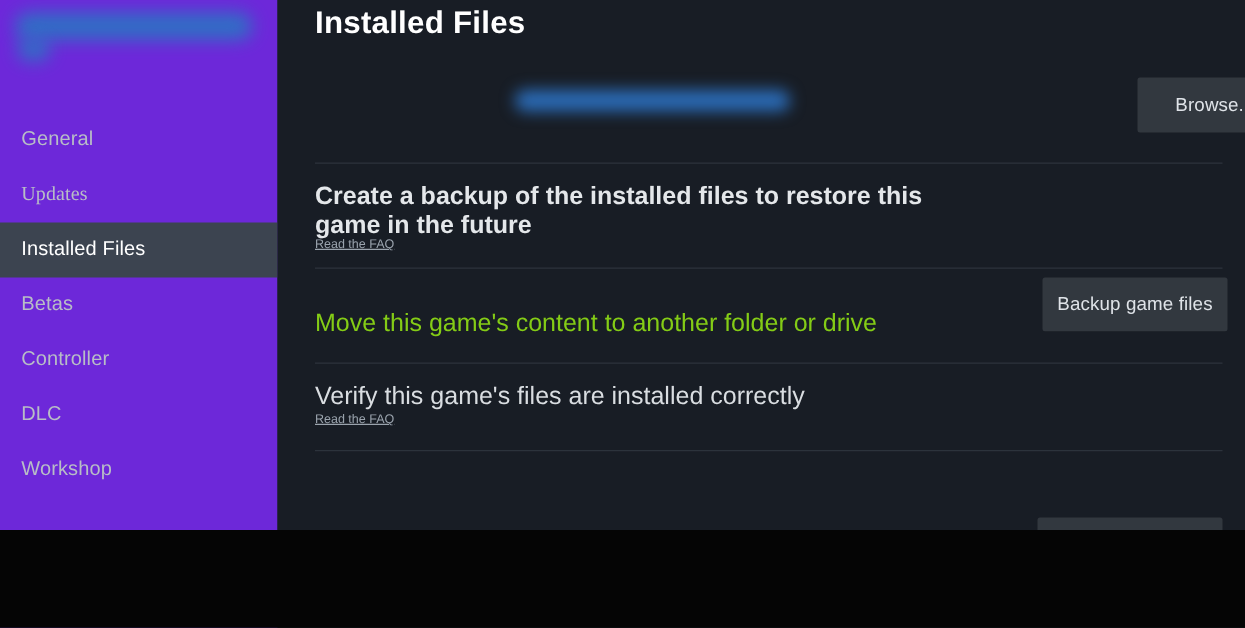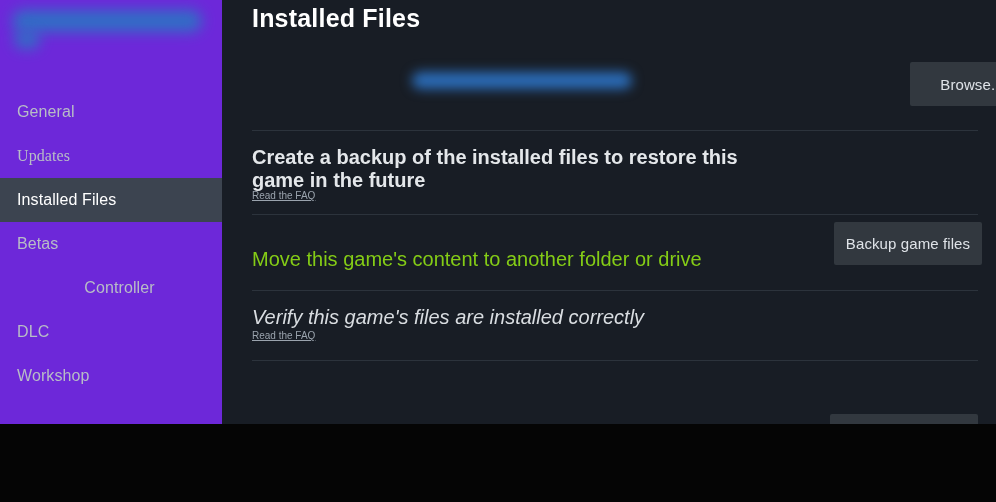--- a/index.html
+++ b/index.html
@@ -152,21 +152,21 @@
   .row-text {
     position: absolute;
     left: 30px;
     color: #e4e7ea;
     font-size: 20px;
     font-weight: bold;
     line-height: 23px;
   }
   #row-backup .row-text { top: 6px; width: 515px; }
   #row-move   .row-text { top: 8px; width: 520px; font-weight: normal; color: #84cc16; }
-  #row-verify .row-text { top: 6px; width: 520px; font-weight: normal; color: #d9dde1; font-style: italic; }
+  #row-verify .row-text { top: 6px; width: 520px; font-weight: normal; color: #d9dde1; }
 
   .faq-link {
     position: absolute;
     left: 30px;
     color: #9aa3ad;
     font-size: 10px;
     text-decoration: underline;
     cursor: pointer;
   }
   #row-backup .faq-link { top: 50px; }
@@ -197,21 +197,21 @@
       </div>
     <div class="nav-item" style="top:134px;font-family:Liberation Serif, serif;">
         <span>Updates</span>
       </div>
     <div class="nav-item selected" style="top:178px;">
         <span>Installed Files</span>
       </div>
     <div class="nav-item" style="top:222px;">
         <span>Betas</span>
       </div>
-    <div class="nav-item" style="top:266px;justify-content:center;">
+    <div class="nav-item" style="top:266px;">
         <span>Controller</span>
       </div>
     <div class="nav-item" style="top:354px;">
         <span>Workshop</span>
       </div>
     <div class="nav-item" style="top:310px;">
         <span>DLC</span>
       </div>
   </div>
 

